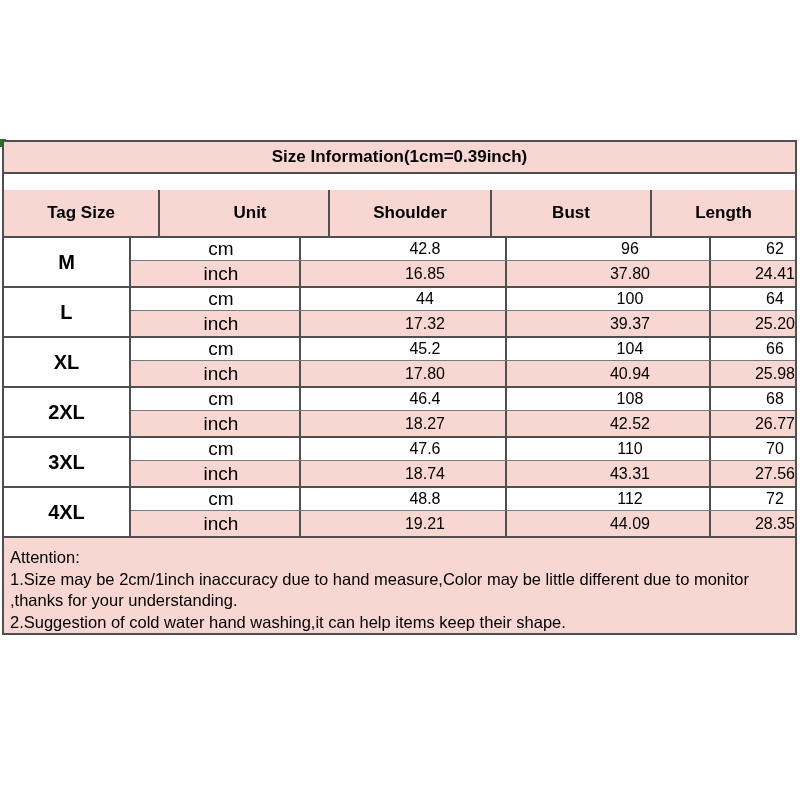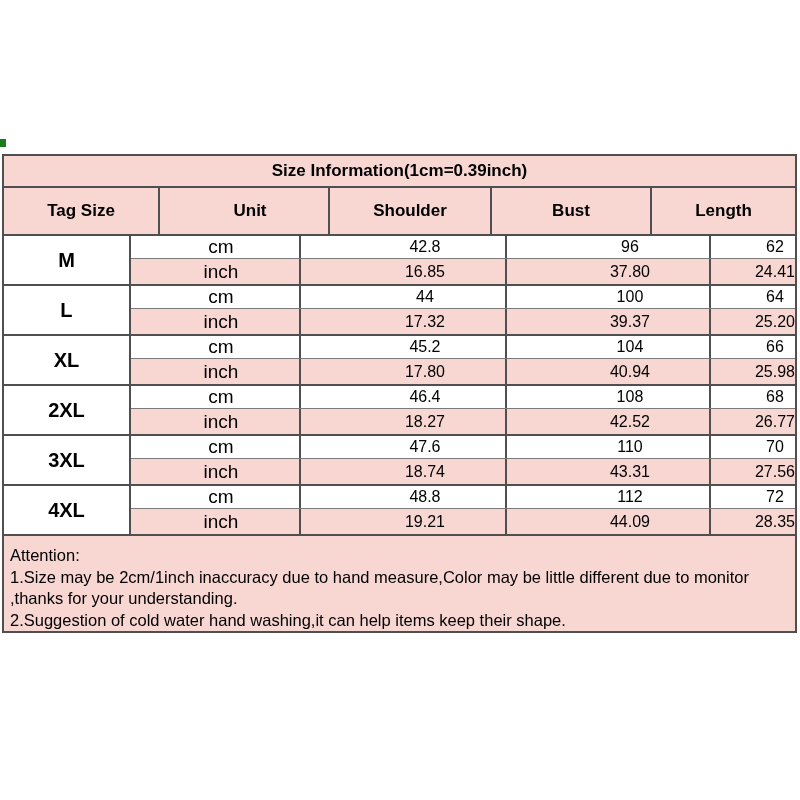--- a/index.html
+++ b/index.html
@@ -10,34 +10,34 @@
     --green:#1e7a1e;
   }
   html,body{margin:0;padding:0;}
   body{
     width:800px;height:800px;position:relative;overflow:hidden;
     background:#ffffff;color:var(--text);
     font-family:"Liberation Sans", sans-serif;
   }
   .green-dot{position:absolute;left:0;top:139px;width:6px;height:8px;background:var(--green);}
   .size-table{
-    position:absolute;left:2px;top:154px;width:791px;
+    position:absolute;left:2px;top:140px;width:791px;
     border:2px solid var(--bdark);background:#ffffff;
   }
   .t-title{
     height:30px;background:var(--pink);border-bottom:2px solid var(--bdark);
     display:flex;align-items:center;justify-content:center;
     font-weight:bold;font-size:17px;
   }
   .t-sub{
     height:32px;background:var(--pink);border-bottom:2px solid var(--bdark);
     display:flex;align-items:center;justify-content:center;
     font-size:17px;
   }
-  .t-header{display:flex;height:46px;background:var(--pink);border-bottom:2px solid var(--bdark);}
+  .t-header{display:flex;height:46px;background:var(--pink);border-bottom:2px solid var(--bdark);margin-top:16px;}
   .hc{
     display:flex;align-items:center;justify-content:center;
     font-weight:bold;font-size:17px;border-right:2px solid var(--bdark);
   }
   .c1{width:154px;}
   .c2{width:156px;padding-left:12px;}
   .c3{width:160px;}
   .c4{width:158px;}
   .c5{flex:1;border-right:none !important;border-radius:16px;}
   .group{display:flex;border-bottom:2px solid var(--bdark);}

